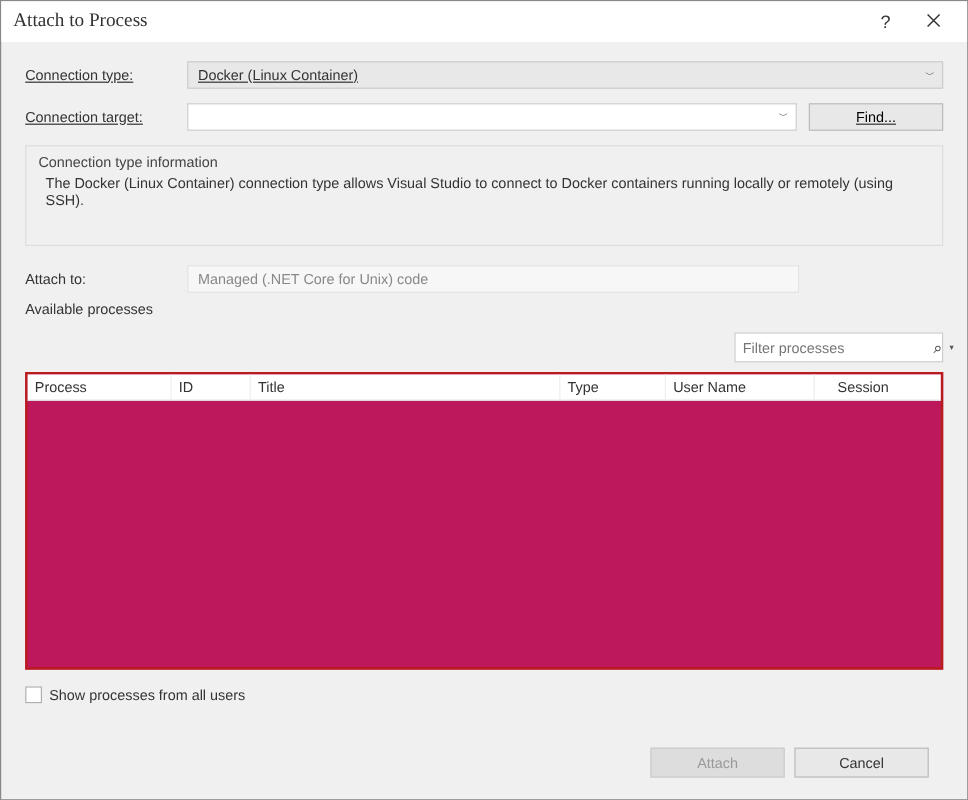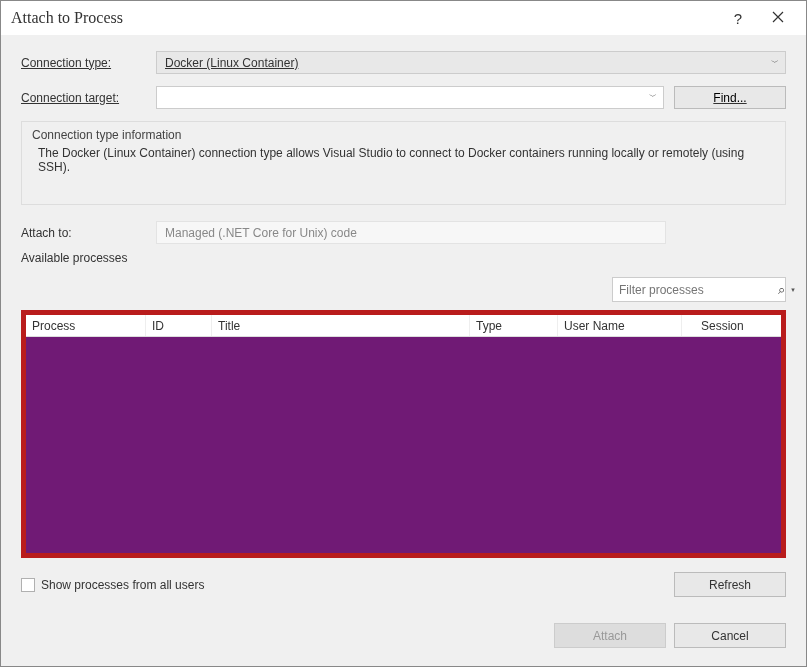--- a/index.html
+++ b/index.html
@@ -33,38 +33,38 @@
     .attach-box { width: 510px; height: 23px; border: 1px solid #e3e3e3; background: #f7f7f7; display: flex; align-items: center; padding: 0 8px; color: #888; }
     
     .section-title { margin-bottom: 12px; color: #333; }
     
     .filter-row { display: flex; justify-content: flex-end; margin-bottom: 8px; }
     .filter-box { width: 174px; height: 25px; border: 1px solid #ccc; background: #fff; display: flex; align-items: center; padding: 0 6px; position: relative; }
     .filter-box input { border: none; outline: none; flex: 1; color: #6d28d9; background: transparent; }
     .filter-box .srch { font-size: 13px; cursor: pointer; color: #333; margin-left: 4px; }
     .filter-box .drp { font-size: 7px; margin-left: 6px; color: #555; cursor: pointer; }
     
-    .table-wrap { border: 5px solid #b91c1c; height: 248px; background: #701a75; }
+    .table-wrap { border: 2px solid #b91c1c; height: 248px; background: #be185d; }
     .thead { display: flex; background: #fff; border-bottom: 1px solid #ddd; height: 22px; align-items: center; }
     .th { padding: 0 6px; border-right: 1px solid #eee; color: #333; height: 100%; display: flex; align-items: center; cursor: pointer; }
     .th.c-process { width: 120px; }
     .th.c-id { width: 66px; }
     .th.c-title { width: 258px; }
     .th.c-type { width: 88px; }
     .th.c-user { width: 124px; }
     .th.c-session { flex: 1; border-right: none; margin-left: 13px; }
     
     .below-table { display: flex; align-items: center; margin-top: 14px; }
     .chk-wrap { display: flex; align-items: center; gap: 6px; flex: 1; }
     .chk { width: 14px; height: 14px; border: 1px solid #b0b0b0; background: #fff; cursor: pointer; }
     
     .btn { width: 112px; height: 25px; border: 1px solid #bbb; background: #e8e8e8; cursor: pointer; color: #333; }
     .btn.disabled { background: #ddd; color: #999; border-color: #ccc; cursor: default; }
     
-    .footer { position: absolute; bottom: 18px; right: 20px; display: flex; gap: 8px; }
+    .footer { position: absolute; bottom: 18px; right: 32px; display: flex; gap: 8px; }
   </style>
 </head>
 <body>
 
 <div class="titlebar">
   <span class="title">Attach to Process</span>
   <span class="help">?</span>
   <span class="close">
     <svg viewBox="0 0 12 12">
         <path d="M1 1 L11 11 M11 1 L1 11" stroke="#333" stroke-width="1.2" fill="none"></path>
@@ -121,21 +121,20 @@
       <div class="th c-user">User Name</div>
       <div class="th c-session">Session</div>
     </div>
   </div>
 
   <div class="below-table">
     <div class="chk-wrap">
       <div class="chk"></div>
       <span>Show processes from all users</span>
     </div>
-    <button class="btn">Refresh</button>
   </div>
 
 </div>
 
 <div class="footer">
   <button class="btn disabled">Attach</button>
   <button class="btn">Cancel</button>
 </div>
 
 </body></html>

